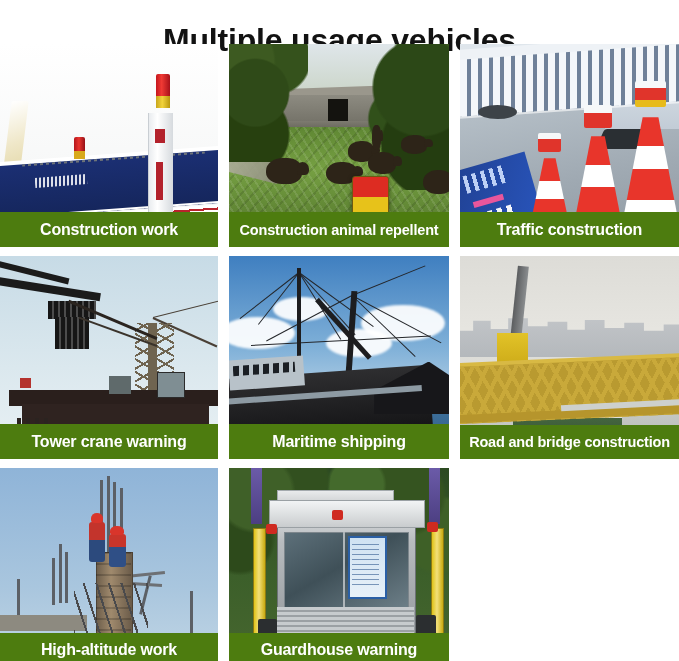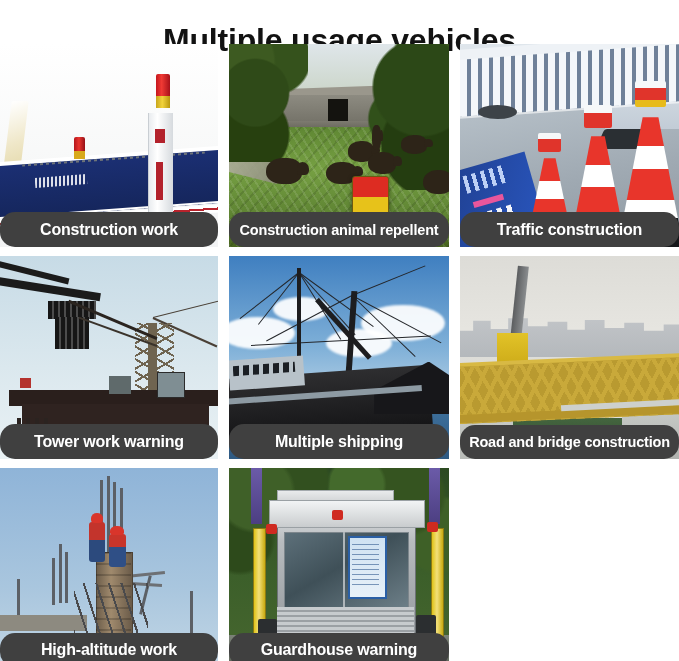--- a/index.html
+++ b/index.html
@@ -33,28 +33,27 @@
   }
   .cell{
     position:relative;overflow:hidden;background:#cfd6dd;
   }
   .photo{position:absolute;inset:0;overflow:hidden;}
 
   
   .caption{
     position:absolute;left:0;right:0;bottom:0;
     height:35px;
-    background:#404040;
+    background:#4d7c0f;
     color:#ffffff;
     font-size:16px;font-weight:bold;
     display:flex;align-items:center;justify-content:center;
     letter-spacing:-0.2px;
     white-space:nowrap;
     z-index:40;
-    border-radius:15px;
   }
   .cell.r3 .caption{height:34px;}
   .caption.xsmall{font-size:14.5px;}
 
   
   .s1{background:linear-gradient(#ffffff,#f7f8f8 60%,#f2f3f4);}
   .s1 .barrier{
     position:absolute;left:-6%;top:56%;width:112%;height:26%;
     background:linear-gradient(#1b2f73,#15265c);
     transform:rotate(-4.2deg);
@@ -745,21 +744,21 @@
       <div class="boom"></div>
       <div class="boom2"></div>
       <div class="deck"></div>
       <div class="deck2"></div>
       <div class="cabin-sm"></div>
       <div class="cab"></div>
       <div class="flag"></div>
       <div class="wheels"></div>
       <div class="legs"></div>
     </div>
-    <div class="caption">Tower work warning</div>
+    <div class="caption">Tower crane warning</div>
   </div>
 
   <div class="cell r2">
     <div class="photo s5">
       <div class="cloud cl1"></div>
         <div class="cloud cl2"></div>
       <div class="cloud cl3"></div>
         <div class="cloud cl4"></div>
       <div class="sea"></div>
       <div class="rig r1"></div>
@@ -774,21 +773,21 @@
       <div class="rig r10"></div>
       <div class="mast"></div>
       <div class="mast2"></div>
       <div class="gaff"></div>
       <div class="hull"></div>
       <div class="bow"></div>
       <div class="cabin"></div>
       <div class="cabin-win"></div>
       <div class="hull-line"></div>
     </div>
-    <div class="caption">Multiple shipping</div>
+    <div class="caption">Maritime shipping</div>
   </div>
 
 
   <div class="cell r3">
     <div class="photo s7">
       <div class="sky"></div>
       <div class="skyline"></div>
       <div class="crane-boom"></div>
       <div class="crane-body"></div>
       <div class="water"></div>

